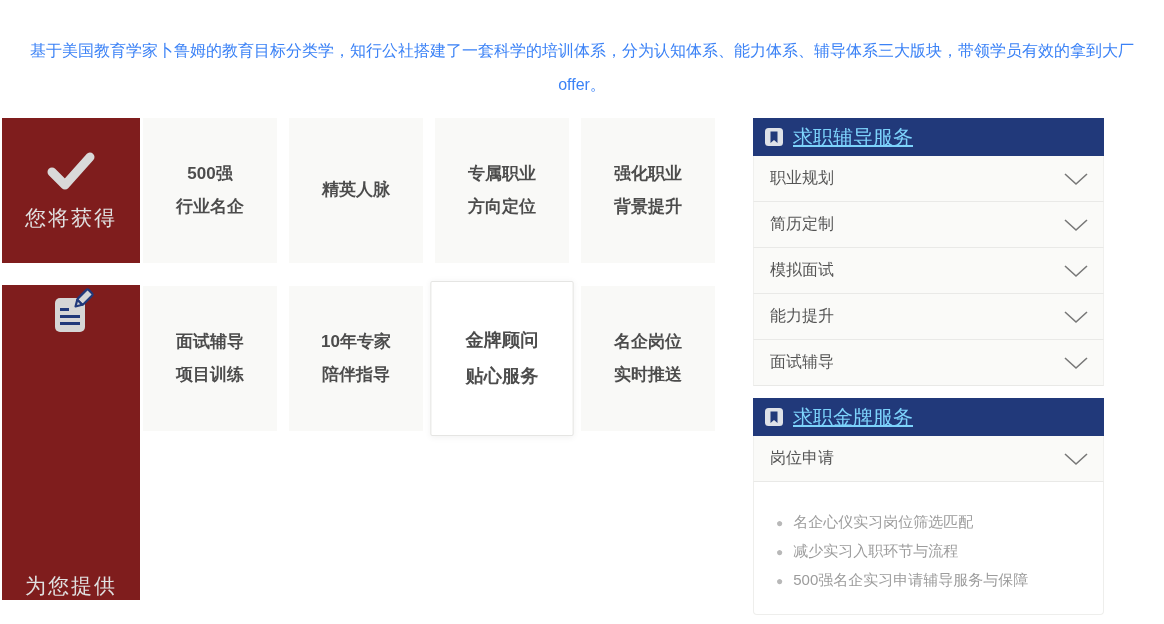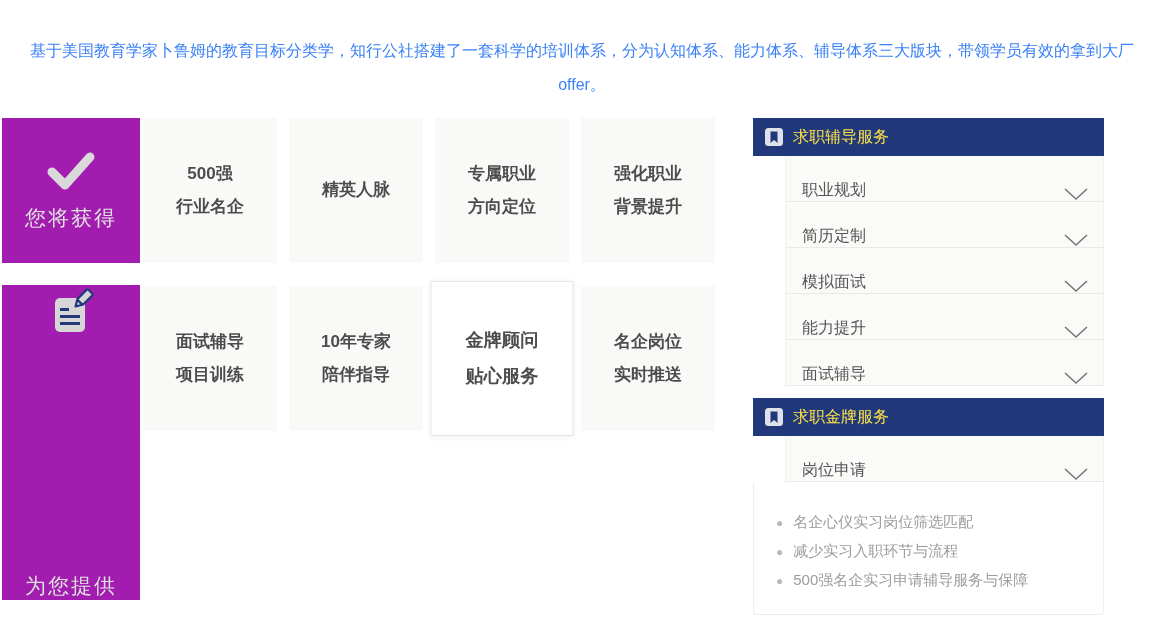--- a/index.html
+++ b/index.html
@@ -10,21 +10,21 @@
     background:#ffffff; overflow:hidden;
   }
   .intro {
     position:absolute; top:34px; left:20px; width:1124px;
     text-align:center; font-size:16px; color:#3b82f6;
     line-height:2.1;
   }
   
   .side-box {
     position:absolute; left:2px; width:138px;
-    background:#a21caf;
+    background:#7f1d1d;
     display:flex; flex-direction:column; align-items:center; justify-content:center;
     gap:12px;
   }
   .side-box .side-label { font-size:21px; color:#e0e0e0; letter-spacing:2px; }
   .box1 { top:118px; height:145px; }
   .box2 { top:285px; height:315px;justify-content:space-between; }
   
   .cards {
     position:absolute; left:143px; top:118px;
     display:grid; grid-template-columns:repeat(4,134px);
@@ -42,29 +42,29 @@
     transform:scale(1.07); z-index:2;
     box-shadow:0 1px 6px rgba(0,0,0,0.05);
     border-radius:2px;
   }
   
   .panel { position:absolute; left:753px; top:118px; width:351px; }
   .panel-header {
     height:38px; background:#21397a;
     display:flex; align-items:center; gap:10px; padding-left:12px;
   }
-  .panel-header .panel-title { color:#fde047; font-size:16px; }
+  .panel-header .panel-title { color:#7dd3fc; font-size:20px;text-decoration:underline; }
   .panel-header.second { margin-top:12px;text-align:right; }
   .acc-row {
     height:46px; background:#fafaf8;
     border-left:1px solid #f0f0ee; border-right:1px solid #f0f0ee;
     border-bottom:1px solid #e9e9e7;
-    display:flex; align-items:flex-end; justify-content:space-between;
+    display:flex; align-items:center; justify-content:space-between;
     padding:0 14px 0 16px;
-    font-size:16px; color:#555; cursor:pointer;margin-left:32px;
+    font-size:16px; color:#555; cursor:pointer;
   }
   .bullet-box {
     border:1px solid #eeeeec; border-top:none;
     background:#ffffff; height:133px;
     padding:26px 18px 0 22px;
     border-radius:0 0 4px 4px;
   }
   .bullet { display:flex; align-items:baseline; gap:10px; font-size:15px; color:#9c9c9c; line-height:27px; }
   .bullet .dot { color:#b8b8b8; font-size:12px; }
   .icon-wrap { display:flex; align-items:center; }

